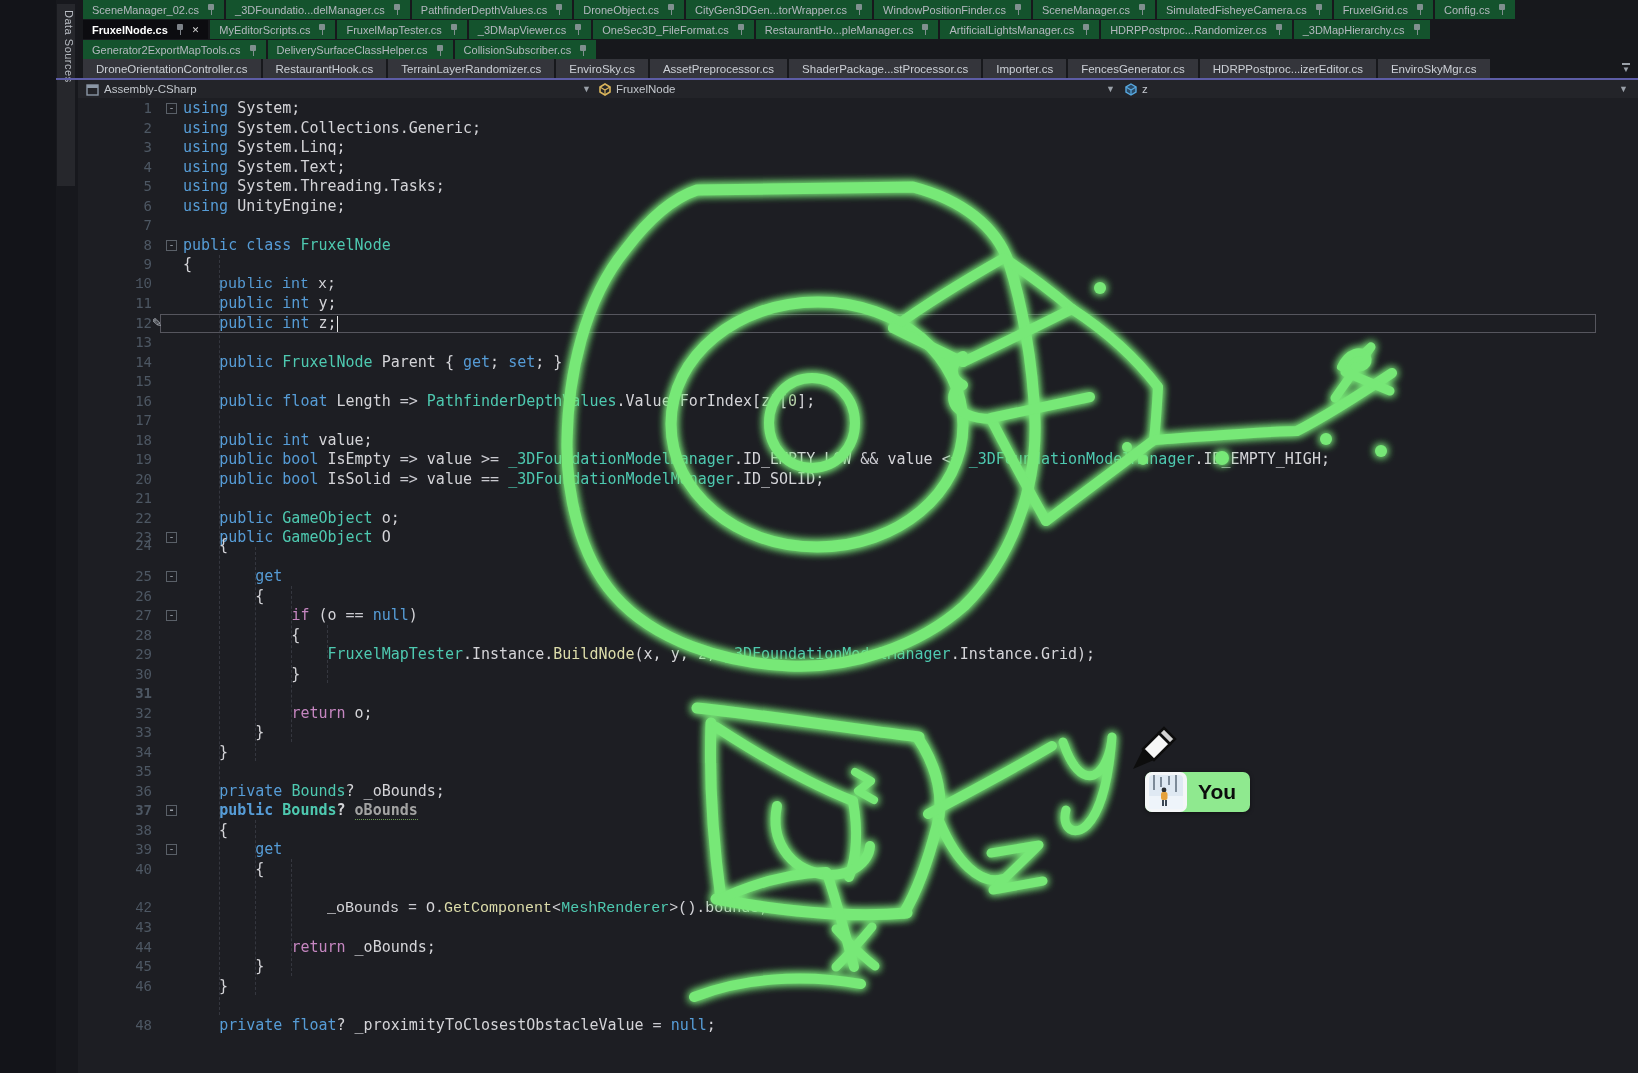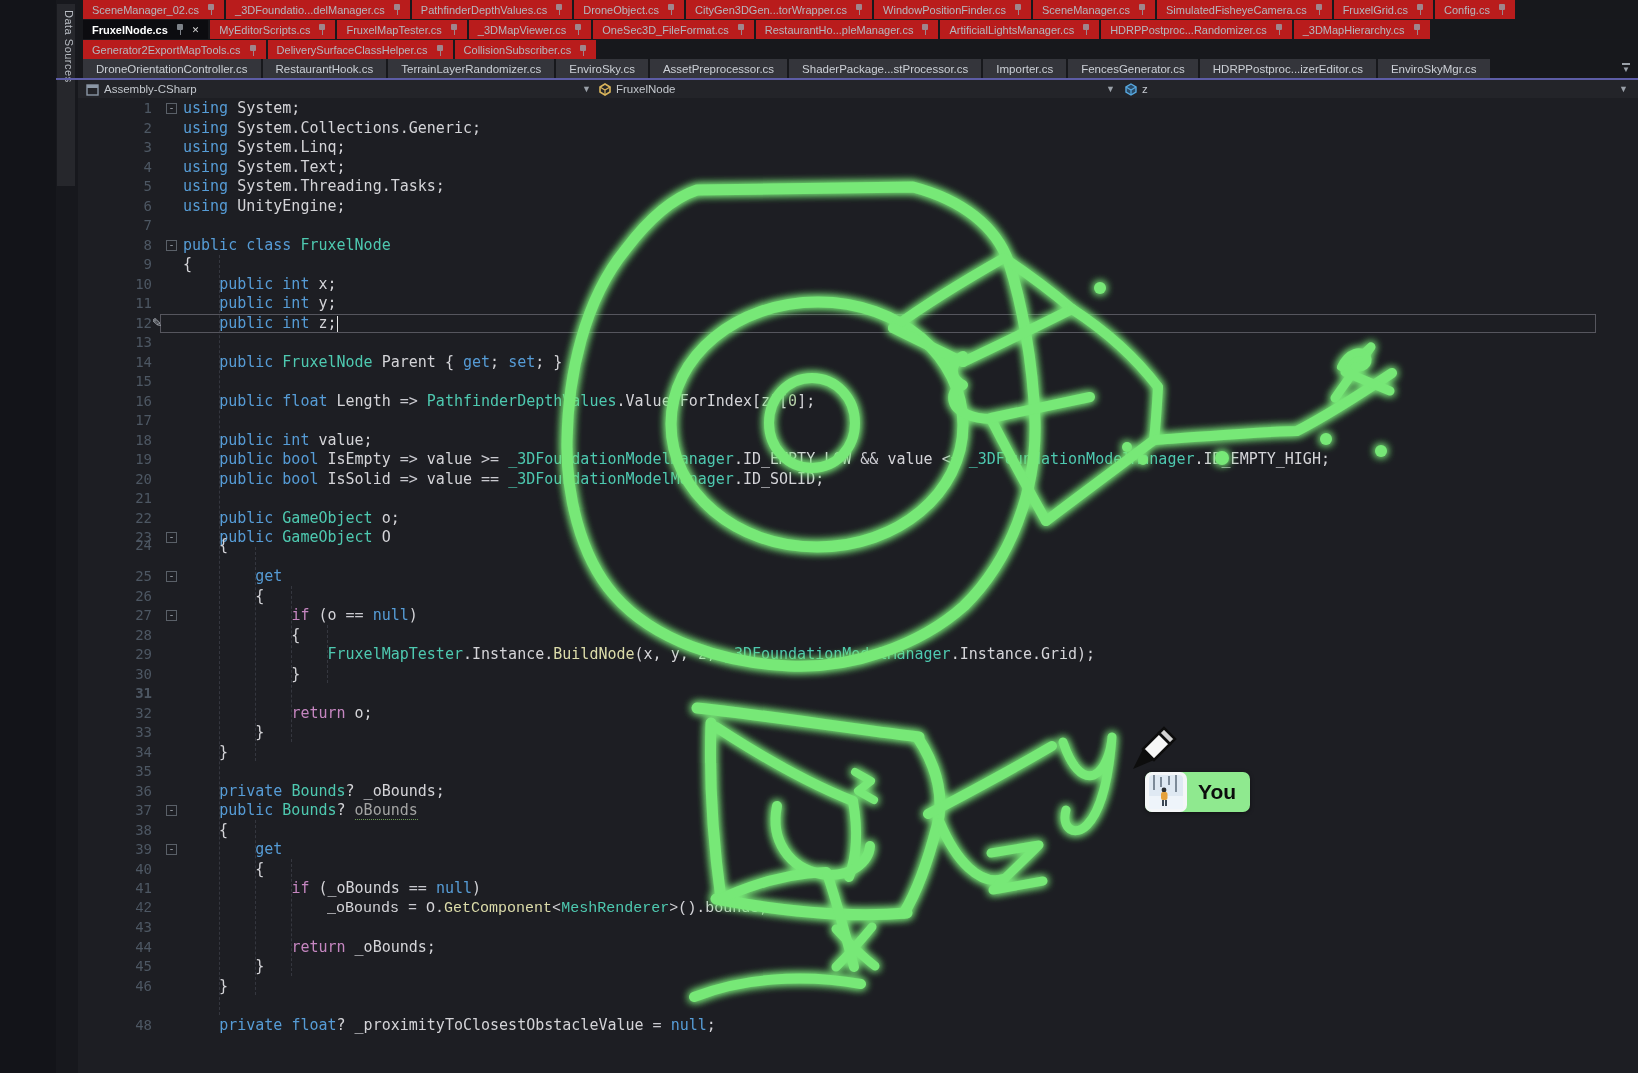--- a/index.html
+++ b/index.html
@@ -7,21 +7,21 @@
   .screen{position:absolute;inset:0;background:#17181d;}
 
   
   .left-rail{position:absolute;left:0;top:0;width:56px;height:1073px;background:#131419;}
   .vtab{position:absolute;left:57px;top:4px;width:18px;height:182px;background:#26272c;color:#b9bdc4;
         font-size:11px;writing-mode:vertical-rl;letter-spacing:.5px;padding-top:6px;box-sizing:border-box;text-align:left;}
 
   
   .tabrow{position:absolute;left:78px;right:0;background:#17181c;display:flex;gap:2px;padding-left:5px;box-sizing:border-box;align-items:stretch;}
   .row1{top:0;height:19px}.row2{top:20px;height:19px}.row3{top:40px;height:20px}.row4{top:59px;height:19px}
-  .tab{display:flex;align-items:center;padding:0 9px;background:#b91c1c;color:#b4b8bf;font-size:11px;white-space:nowrap;cursor:default;}
+  .tab{display:flex;align-items:center;padding:0 9px;background:#14532d;color:#b4b8bf;font-size:11px;white-space:nowrap;cursor:default;}
   .row4 .tab{background:#34353b;color:#ccd0d6;font-size:11.5px;padding:0 13px;}
   .tab.active{background:#0c0c10;color:#ffffff;font-weight:bold;}
   .pin{position:relative;width:8px;height:11px;display:inline-block;margin-left:8px;opacity:.8;}
   .pin::before{content:"";position:absolute;left:1px;top:0;width:6px;height:6px;background:#9aa0a8;border-radius:1px;}
   .pin::after{content:"";position:absolute;left:4px;top:6px;width:1px;height:5px;background:#9aa0a8;}
   .close{margin-left:8px;font-size:9px;color:#d4d4d4;font-weight:normal;}
   .overflow{margin-left:auto;margin-right:8px;align-self:center;color:#9aa0a8;font-size:8px;border-top:2px solid #9aa0a8;padding-top:1px;line-height:8px;}
 
   .purple-line{position:absolute;left:56px;right:0;top:78px;height:2px;background:#5d5da6;}
 
@@ -259,21 +259,21 @@
         </div>
         <div class="cl" style="top: 136.5px;">
           <span class="ln">8</span>
           <span class="fold">-</span>
           <span class="code"><span class="kw">public</span><span class="pln"> </span><span class="kw">class</span><span class="pln"> </span><span class="typ">FruxelNode</span></span>
         </div>
         <div class="cl" style="top: 156px;">
           <span class="ln">9</span>
           <span class="code"><span class="pln">{</span></span>
         </div>
-        <div class="cl" style="top: 175.5px;">
+        <div class="cl" style="top: 175.5px; font-family: Liberation Mono, monospace;">
           <span class="ln">10</span>
           <span class="code"><span class="pln">    </span><span class="kw">public</span><span class="pln"> </span><span class="kw">int</span><span class="pln"> x;</span></span>
         </div>
         <div class="cl" style="top: 195px;">
           <span class="ln">11</span>
           <span class="code"><span class="pln">    </span><span class="kw">public</span><span class="pln"> </span><span class="kw">int</span><span class="pln"> y;</span></span>
         </div>
         <div class="cl" style="top: 214.5px;">
           <span class="ln">12</span>
           <span class="code"><span class="pln">    </span><span class="kw">public</span><span class="pln"> </span><span class="kw">int</span><span class="pln"> z;</span></span>
@@ -370,41 +370,37 @@
           <span class="code"><span class="pln">    }</span></span>
         </div>
         <div class="cl" style="top: 663px;">
           <span class="ln">35</span>
           <span class="code"></span>
         </div>
         <div class="cl" style="top: 682.5px;">
           <span class="ln">36</span>
           <span class="code"><span class="pln">    </span><span class="kw">private</span><span class="pln"> </span><span class="typ">Bounds</span><span class="pln">? _oBounds;</span></span>
         </div>
-        <div class="cl" style="top: 702px;">
+        <div class="cl" style="top: 702px; font-weight: bold;">
           <span class="ln">37</span>
           <span class="fold">-</span>
           <span class="code"><span class="pln">    </span><span class="kw">public</span><span class="pln"> </span><span class="typ">Bounds</span><span class="pln">? </span><span class="und">oBounds</span></span>
         </div>
         <div class="cl" style="top: 721.5px;">
           <span class="ln">38</span>
           <span class="code"><span class="pln">    {</span></span>
         </div>
         <div class="cl" style="top: 741px;">
           <span class="ln">39</span>
           <span class="fold">-</span>
           <span class="code"><span class="pln">        </span><span class="kw">get</span></span>
         </div>
         <div class="cl" style="top: 760.5px;">
           <span class="ln">40</span>
           <span class="code"><span class="pln">        {</span></span>
-        </div>
-        <div class="cl" style="top: 780px;">
-          <span class="ln">41</span>
-          <span class="code"><span class="pln">            </span><span class="ctl">if</span><span class="pln"> (_oBounds </span><span class="op">==</span><span class="pln"> </span><span class="kw">null</span><span class="pln">)</span></span>
         </div>
         <div class="cl" style="top: 799.5px; font-family: Liberation Mono, monospace;">
           <span class="ln">42</span>
           <span class="code"><span class="pln">                _oBounds </span><span class="op">=</span><span class="pln"> O.</span><span class="meth">GetComponent</span><span class="pln">&lt;</span><span class="typ">MeshRenderer</span><span class="pln">&gt;().bounds;</span></span>
         </div>
         <div class="cl" style="top: 819px;">
           <span class="ln">43</span>
           <span class="code"></span>
         </div>
         <div class="cl" style="top: 838.5px;">

